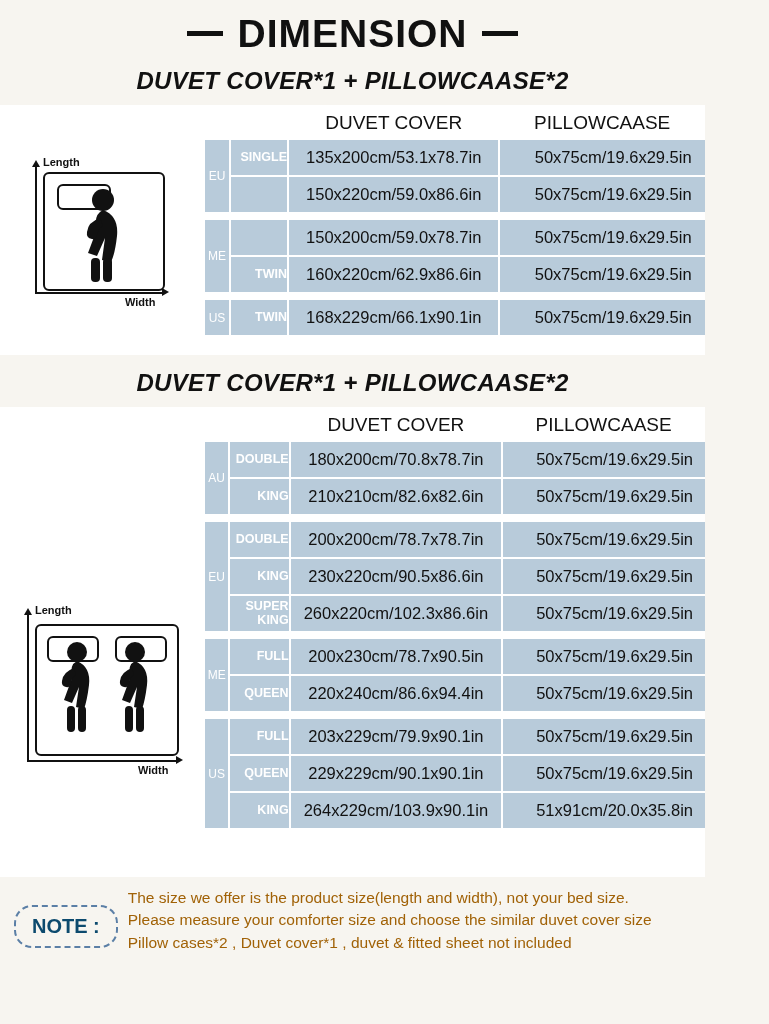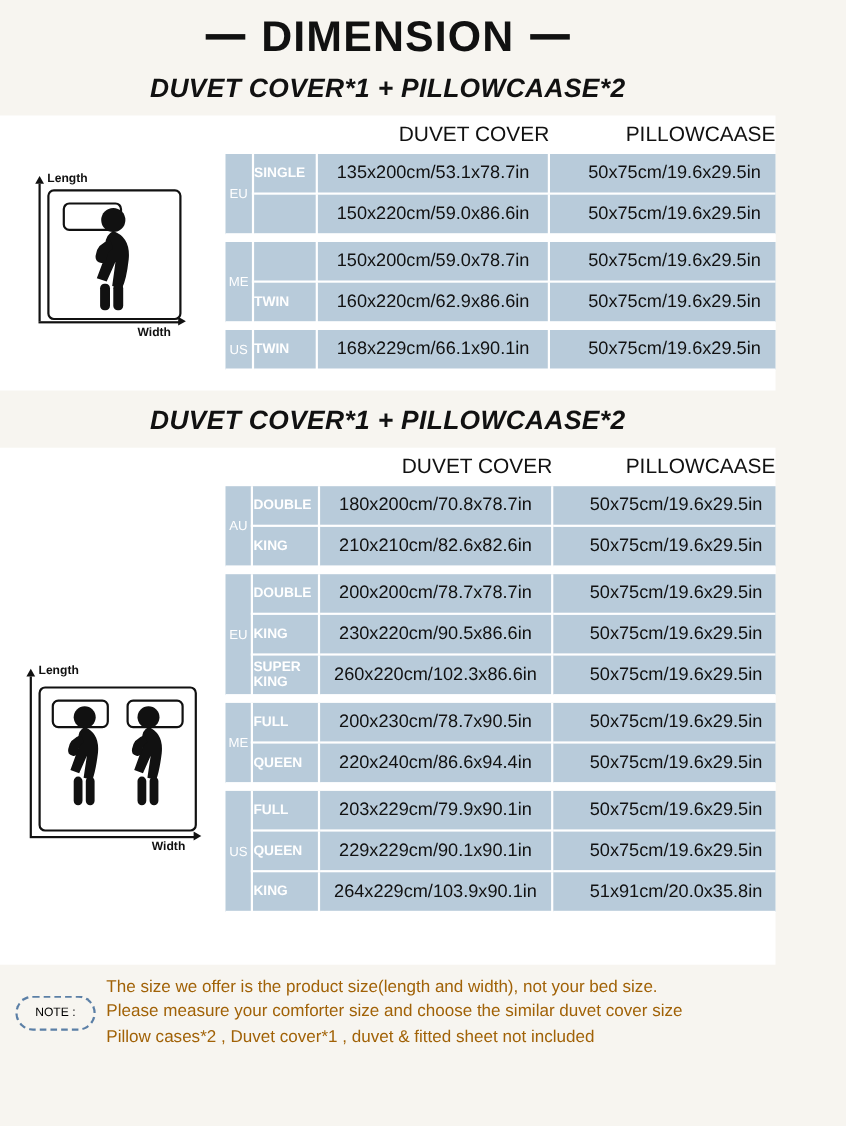--- a/index.html
+++ b/index.html
@@ -120,40 +120,40 @@
   .tbl col.c-duvet  { width: 240px; }
   .tbl col.c-pillow { width: 228px; }
 
   .tbl th, .tbl td {
     padding: 0;
     height: 35px;
     vertical-align: middle;
   }
   .colhead {
     background: transparent;
-    text-align: right;
+    text-align: center;
     font-size: 19px;
     font-weight: normal;
     color: #111;
     height: 44px;
   }
   .cell-region {
     background: #b8cbda;
     color: #ffffff;
     font-size: 12px;
     text-align: center;
     border-bottom: 2px solid #ffffff;
     border-right: 2px solid #ffffff;
   }
   .cell-size {
     background: #b8cbda;
     color: #ffffff;
     font-size: 12.5px;
     font-weight: bold;
-    text-align: left;
+    text-align: right;
     border-bottom: 2px solid #ffffff;
     border-right: 2px solid #ffffff;
     line-height: 1.05;
   }
   .cell-val {
     background: #b8cbda;
     color: #111;
     font-size: 16.5px;
     text-align: center;
     border-bottom: 2px solid #ffffff;
@@ -175,23 +175,23 @@
     gap: 10px;
     padding: 10px 14px 6px 14px;
     background: #f7f5f0;
   }
   .note-badge {
     flex: 0 0 auto;
     margin-top: 18px;
     border: 2px dashed #5b7fa6;
     border-radius: 18px;
     padding: 8px 16px;
-    font-size: 11px;
-    font-weight: normal;
-    color: #000000;
+    font-size: 20px;
+    font-weight: bold;
+    color: #0c4a6e;
     background: #f7f5f0;
   }
   .note-lines {
     font-size: 15.5px;
     line-height: 1.45;
     color: #a16207;
   }
   .note-lines div { white-space: nowrap; }
 </style>
 </head>

